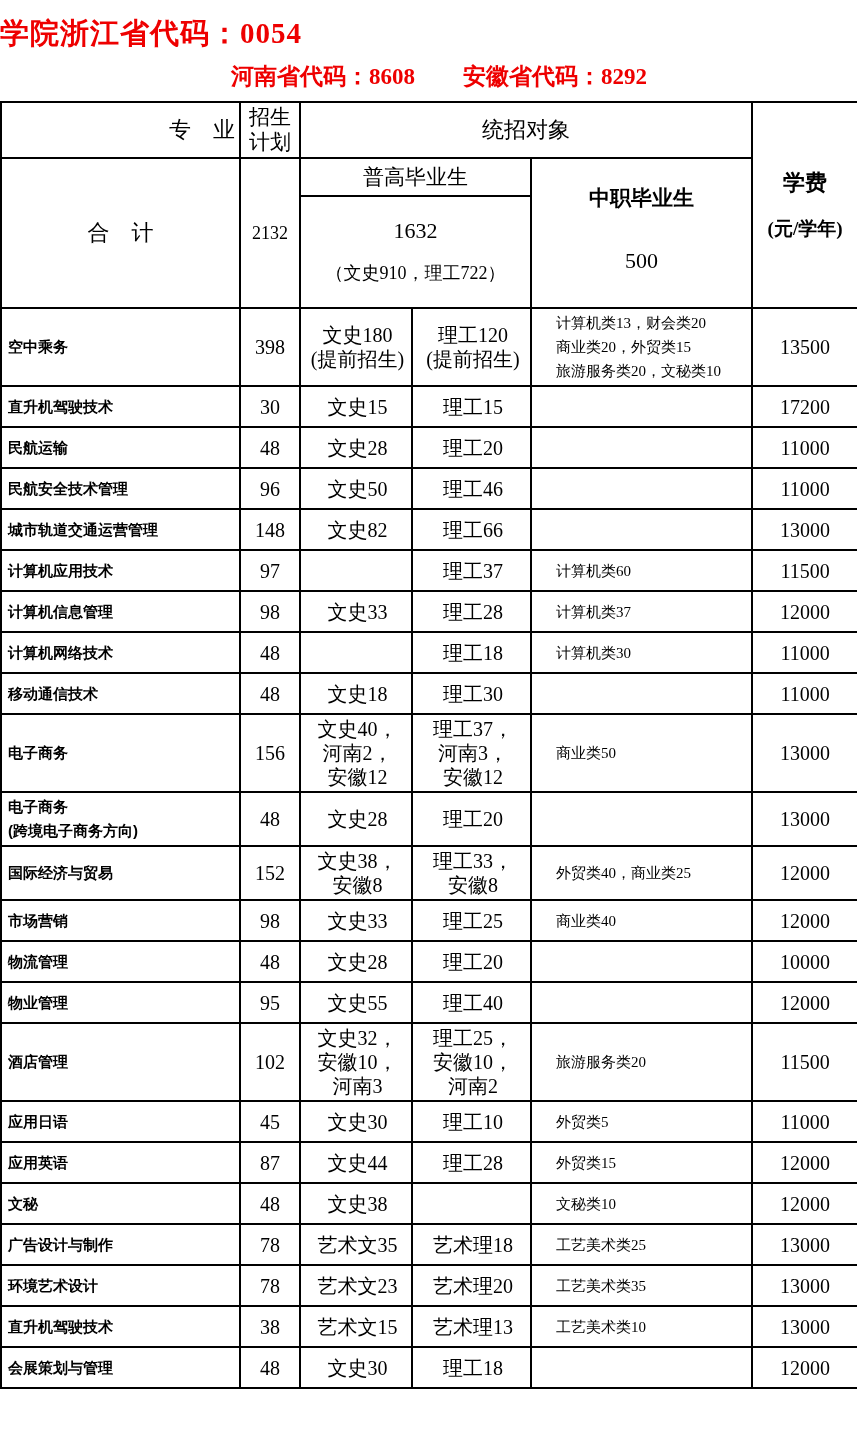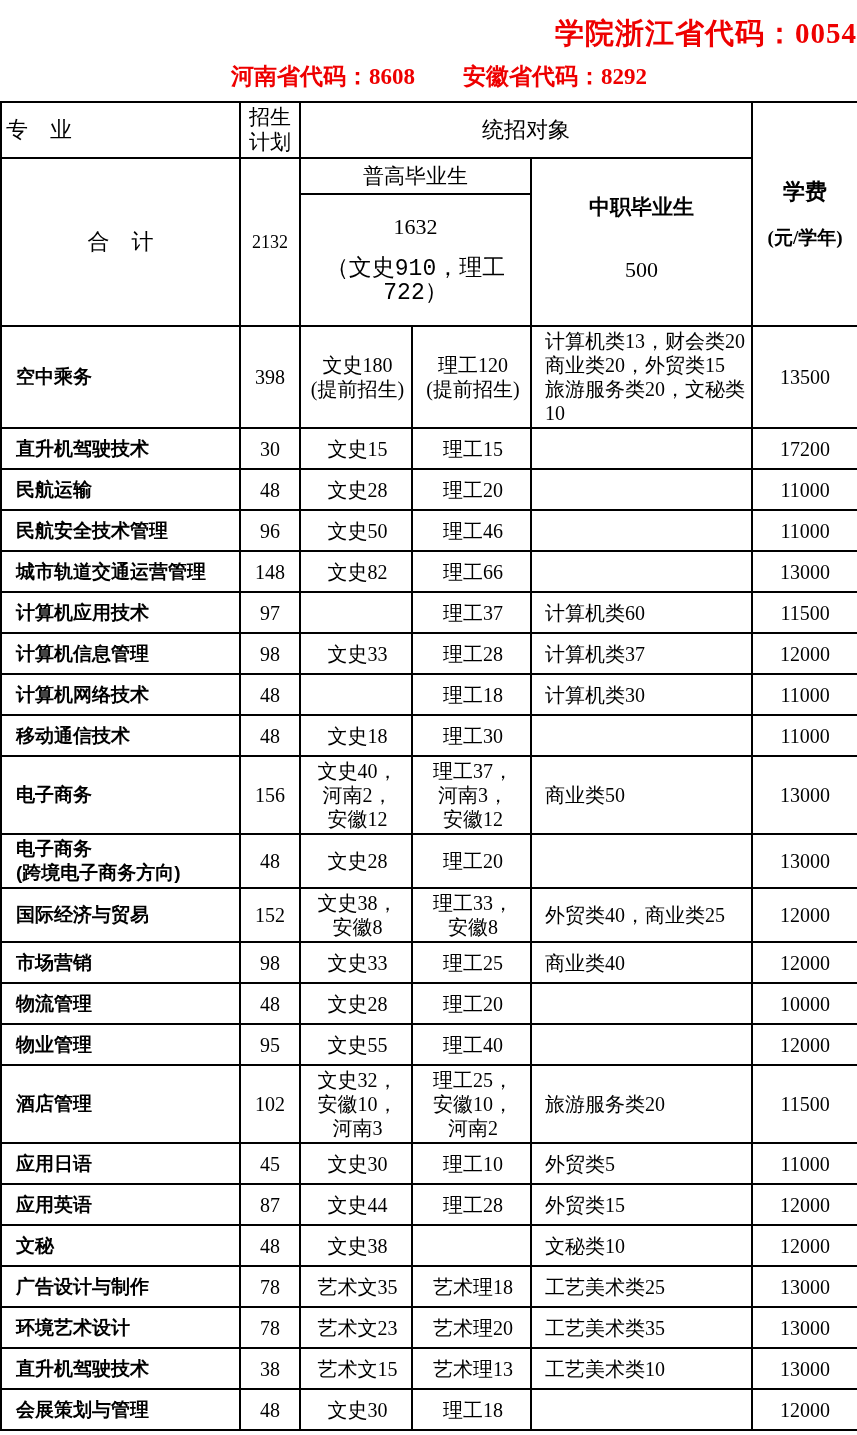--- a/index.html
+++ b/index.html
@@ -15,21 +15,21 @@
     text-align: center;
     font-size: 38px;
     font-weight: bold;
     margin: 0;
     padding-top: 14px;
     letter-spacing: 1px;
     line-height: 1.15;
   }
   .title-suffix { font-size: 26px; font-weight: bold; }
   .code-zhejiang {
-    text-align: right;
+    text-align: left;
     font-size: 29px;
     font-weight: bold;
     margin-top: 14px;
     letter-spacing: 1px;
   }
   .code-line2 {
     display: flex;
     justify-content: center;
     gap: 48px;
     font-size: 23px;
@@ -45,53 +45,53 @@
   }
   .enroll th, .enroll td {
     border: 2px solid #000;
     vertical-align: middle;
     white-space: pre-line;
     padding: 2px 4px;
     box-sizing: border-box;
     font-weight: normal;
   }
   
-  .h-major   { font-size: 22px; font-weight: bold; text-align: left; height: 53px; margin-top: 34px; }
+  .h-major   { font-size: 22px; font-weight: bold; text-align: right; height: 53px; margin-top: 34px; }
   .h-plan    { font-size: 21px; font-weight: bold; text-align: center; line-height: 25px; }
   .h-target  { font-size: 22px; font-weight: bold; text-align: center; }
   .h-tuition { text-align: center; }
   .h-tuition .t1 { font-size: 22px; font-weight: bold; }
   .h-tuition .t2 { font-size: 19px; font-weight: bold; }
   .h-total   { font-size: 22px; font-weight: bold; text-align: center; }
   .total-plan{ font-size: 18px; text-align: center; }
   .h-regular { font-size: 21px; font-weight: bold; text-align: center; height: 36px; }
   .h-voc     { padding: 0; }
   .h-voc .voc-label {
     height: 38px; display: flex; align-items: center; justify-content: center;
     font-size: 21px; font-weight: bold;
   }
   .h-voc .voc-total {
     height: 52px; display: flex; align-items: center; justify-content: center;
     font-size: 22px;
   }
   .regular-total { text-align: center; height: 52px; }
   .regular-total .r1 { font-size: 22px; line-height: 24px; }
-  .regular-total .r2 { font-size: 23px; line-height: 24px; font-family: Liberation Mono, monospace; }
+  .regular-total .r2 { font-size: 18px; line-height: 24px; }
   
   .enroll tbody td { height: 41px; line-height: 24px; }
   td.major {
     font-family: "Liberation Sans", "DejaVu Sans", sans-serif;
     font-weight: bold;
-    font-size: 19px;
+    font-size: 15px;
     text-align: left;
-    padding-left: 14px;
+    padding-left: 6px;
   }
   td.plan    { font-size: 20px; text-align: center; }
   td.wenshi, td.ligong { font-size: 20px; text-align: center; padding-left: 7px; }
-  td.zhongzhi { font-size: 20px; text-align: left; padding-left: 13px; }
+  td.zhongzhi { font-size: 15px; text-align: left; padding-left: 24px; }
   td.tuition { font-size: 20px; text-align: center; }
 </style>
 </head>
 <body>
 
 <div class="page">
 
 
   <div class="code-zhejiang" style="color: rgb(238, 0, 0);">学院浙江省代码：0054</div>
 

